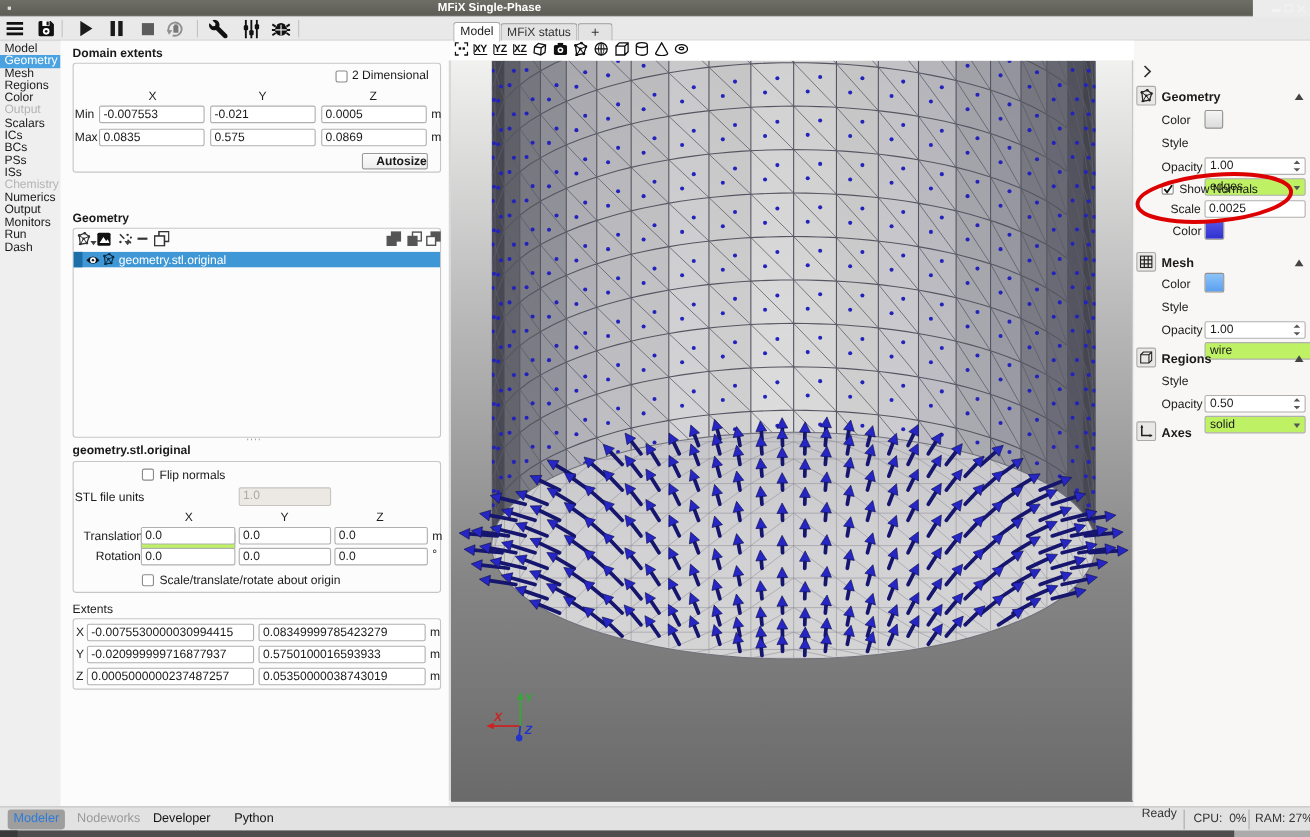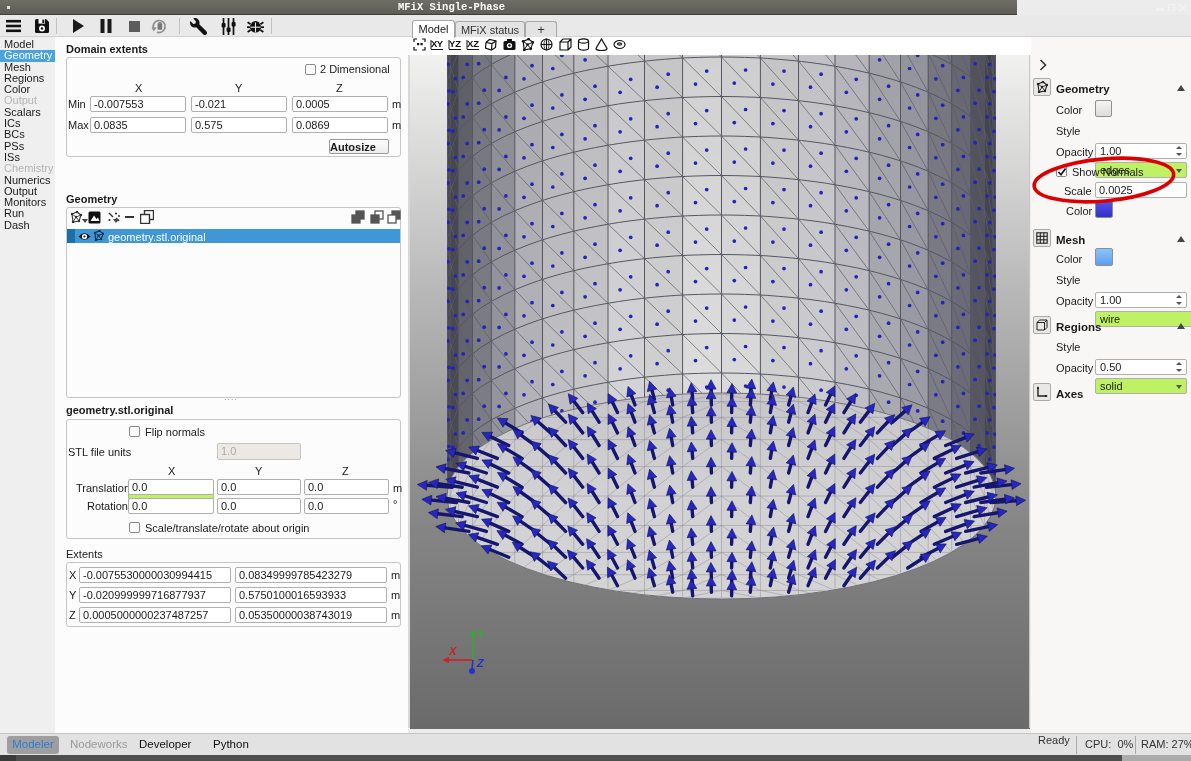--- a/index.html
+++ b/index.html
@@ -1,17 +1,17 @@
 <!DOCTYPE html>
 <html><head><meta charset="utf-8"><title>MFiX Single-Phase</title><style>
 *{margin:0;padding:0;box-sizing:border-box;}
 html,body{width:1191px;height:761px;overflow:hidden;}
 body{font-family:"Liberation Sans",sans-serif;font-size:11px;color:#1a1a1a;background:#ececec;position:relative;}
 .abs{position:absolute;}
-#titlebar{left:0;top:0;width:1017px;height:15px;background:linear-gradient(#6e6d66,#5d5c55);border-bottom:1px solid #3e3e39;font-family:Liberation Mono, monospace;}
+#titlebar{left:0;top:0;width:1139px;height:15px;background:linear-gradient(#6e6d66,#5d5c55);border-bottom:1px solid #3e3e39;}
 #titlebar .title{position:absolute;left:398px;top:1px;color:#fff;font-weight:bold;font-size:10.5px;}
 #toolbar{left:0;top:15px;width:1191px;height:22px;background:#e9e9e9;border-bottom:1px solid #d2d2d2;}
 .tsep{position:absolute;top:3px;width:1px;height:16px;background:#c2c2c2;}
 #nav{left:0;top:38px;width:55px;height:695px;background:#efefef;}
 .nav-item{height:11.3px;line-height:11.3px;padding-left:4px;font-size:11px;white-space:nowrap;}
 .nav-sel{background:#4aa2e0;color:#fff;}
 .nav-dis{color:#b4b4b4;}
 #leftpanel{left:55px;top:37px;width:355px;height:696px;background:#fcfcfc;}
 #viewpane{left:410px;top:37px;width:621px;height:18px;background:#fff;}
 .tab{position:absolute;border:1px solid #a8a8a8;border-bottom:none;border-radius:3px 3px 0 0;font-size:11px;text-align:center;}
@@ -19,21 +19,21 @@
 #rightpanel{left:1031px;top:37px;width:160px;height:696px;background:#f8f7f5;}
 #bottombar{left:0;top:733px;width:1191px;height:22px;background:#e2e2e2;border-top:1px solid #c4c4c4;}
 #bottombar div{white-space:nowrap;}
 #progress{left:0;top:755px;width:1191px;height:6px;background:#ababab;}
 #progress .fill{position:absolute;left:0;top:0;width:1122px;height:6px;background:#4e4e4e;}
 .glabel{font-weight:bold;font-size:11px;}
 .gbox{position:absolute;border:1px solid #c6c6c6;border-radius:3px;background:#fcfcfc;}
 .inp{position:absolute;border:1px solid #b0b0b0;border-radius:2px;background:#fff;font-size:11px;line-height:14px;padding-left:3px;white-space:nowrap;overflow:hidden;}
 .lab{position:absolute;font-size:11px;white-space:nowrap;}
 .cb{position:absolute;width:11px;height:11px;border:1px solid #8a8a8a;border-radius:2px;background:#fff;}
-.btn{position:absolute;border:1px solid #9a9a9a;border-radius:2px;background:linear-gradient(#fdfdfd,#ededed);text-align:left;}
+.btn{position:absolute;border:1px solid #9a9a9a;border-radius:2px;background:linear-gradient(#fdfdfd,#ededed);text-align:right;}
 .combo{position:absolute;border:1px solid #b0b0b0;border-radius:2px;background:#bef264;font-size:11px;padding-left:4px;margin-top:40px;}
 .combo .arr{position:absolute;right:4px;top:50%;margin-top:-1px;width:0;height:0;border-left:3.5px solid transparent;border-right:3.5px solid transparent;border-top:4px solid #555;}
 .spin{position:absolute;border:1px solid #b0b0b0;border-radius:2px;background:#fff;font-size:11px;padding-left:4px;}
 .spin .up{position:absolute;right:4px;top:2px;width:0;height:0;border-left:3px solid transparent;border-right:3px solid transparent;border-bottom:3.5px solid #555;}
 .spin .dn{position:absolute;right:4px;bottom:2px;width:0;height:0;border-left:3px solid transparent;border-right:3px solid transparent;border-top:3.5px solid #555;}
 .swatch{position:absolute;border:1px solid #8f8f8f;border-radius:2px;}
 .hdr{position:absolute;font-weight:bold;font-size:11.5px;}
 .coll{position:absolute;width:0;height:0;border-left:4.5px solid transparent;border-right:4.5px solid transparent;border-bottom:6px solid #444;}
 .icbtn{position:absolute;width:18px;height:18px;border:1px solid #aaa;border-radius:2px;background:#e9e8e6;}
 svg{display:block;}

